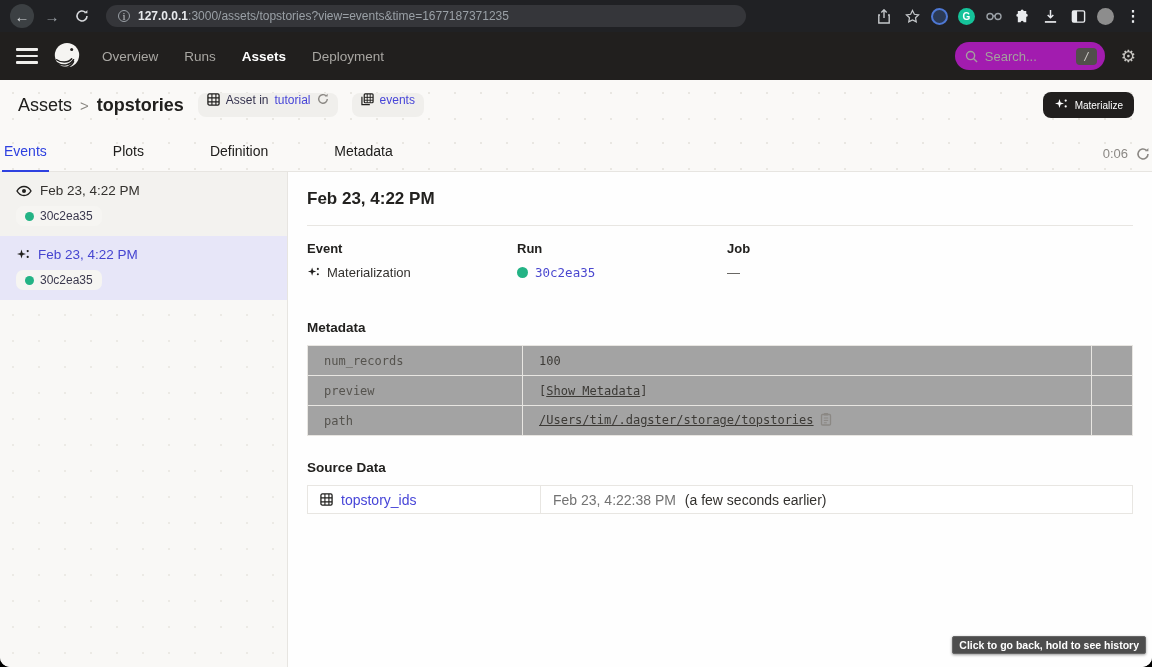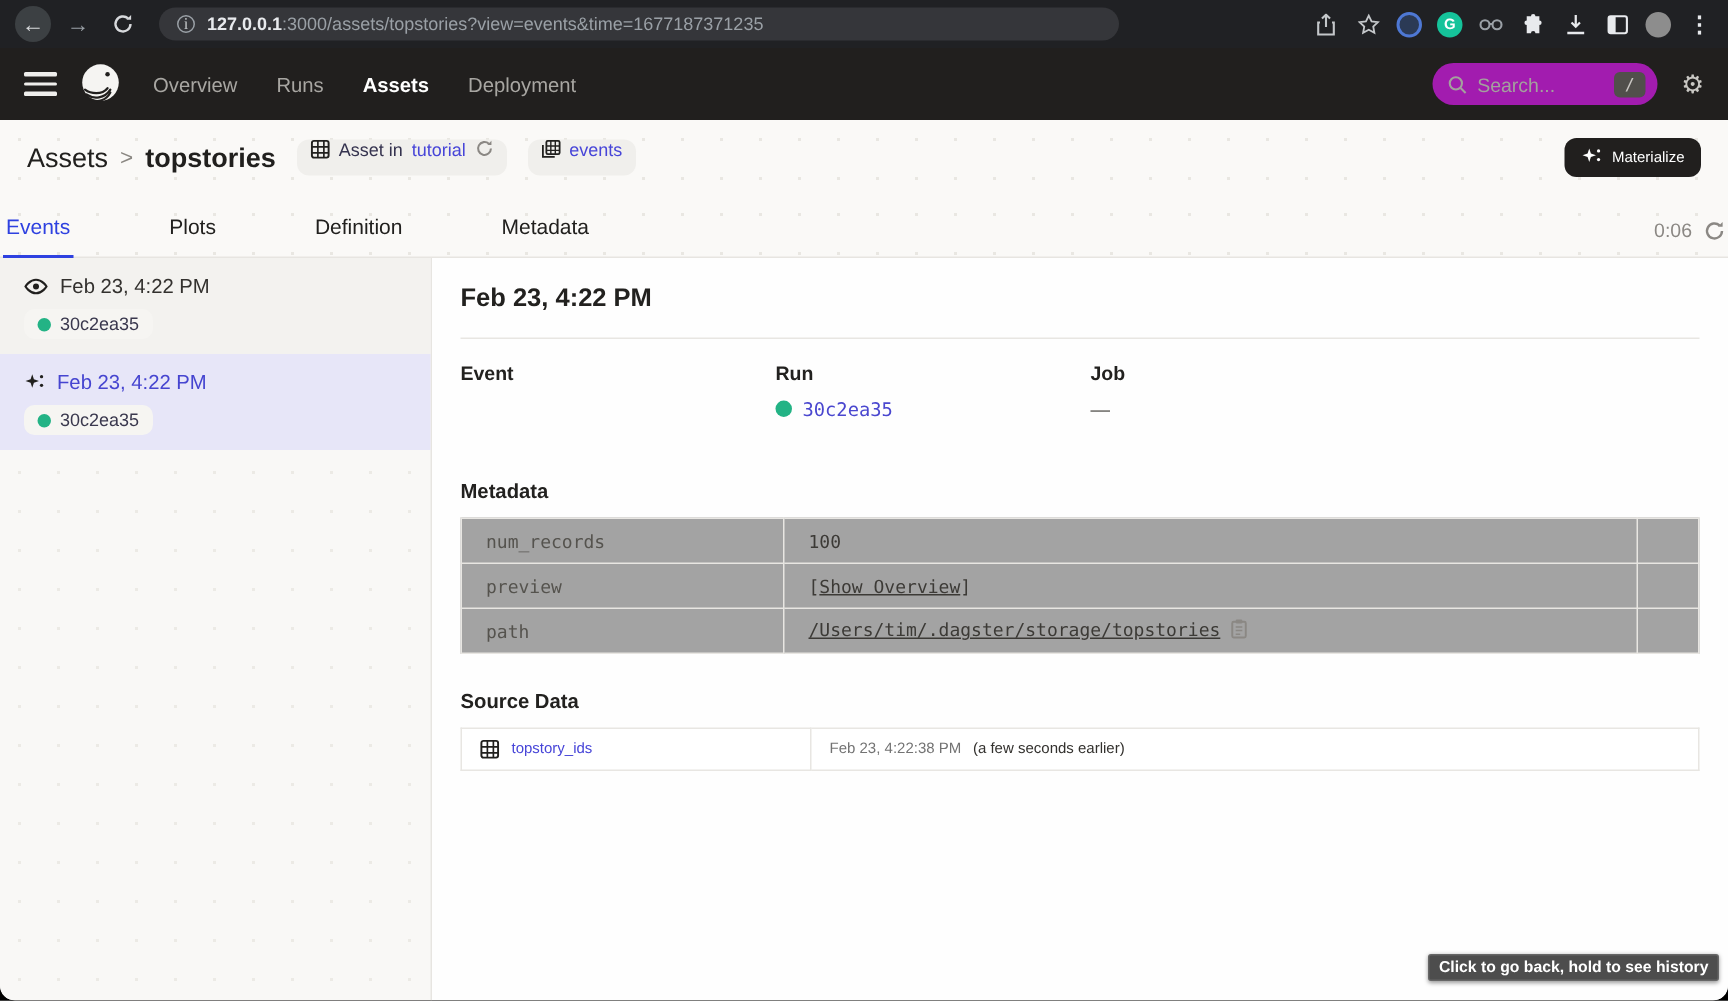--- a/index.html
+++ b/index.html
@@ -92,21 +92,21 @@
 
   .section-title { font-size:13.5px; font-weight:700; color:#22211f; margin-top:40px; }
   table.meta { width:100%; border-collapse:collapse; margin-top:10px; background:#a3a3a3;
                font-family:"DejaVu Sans Mono",monospace; font-size:12px; color:#3c3a36; }
   table.meta td { border:1px solid #e8e6e2; height:30px; padding:0 16px; vertical-align:middle; }
   table.meta td.k { width:215px; color:#55534e; }
   table.meta td.spare { width:41px; }
   .mlink { color:#3c3a36; text-decoration:underline; cursor:pointer; }
   .copy-ic { color:#8b8884; margin-left:6px; cursor:pointer; vertical-align:-2px; }
 
-  table.src { width:100%; border-collapse:collapse; margin-top:10px; background:#fff; font-size:10px; }
+  table.src { width:100%; border-collapse:collapse; margin-top:10px; background:#fff; font-size:14px; }
   table.src td { border:1px solid #e8e6e2; height:28px; padding:0 12px; vertical-align:middle; }
   table.src td.a { width:233px; }
   .src-asset { display:flex; align-items:center; gap:8px; color:#4745d8; cursor:pointer; }
   .src-asset svg { color:#21201e; }
   .ts-link { color:#737373; cursor:pointer; }
   .ts-note { color:#33312e; margin-left:5px; }
 
   .tooltip { position:absolute; right:6px; bottom:13px; background:#4d4d4d; color:#fff; font-size:10.5px;
              font-weight:700; padding:2px 6px; border-radius:2px; border:1px solid #666;
              box-shadow:0 1px 3px rgba(0,0,0,.4); white-space:nowrap; }
@@ -287,20 +287,28 @@
       </div>
     </div>
 
     <div class="main">
       <div class="detail-title">Feb 23, 4:22 PM</div>
       <hr class="divider">
 
       <div class="cols">
         <div class="col">
           <div class="col-label">Event</div>
+          <div class="col-value">
+            <svg width="13" height="13" viewBox="0 0 14 14" style="color:#21201e;">
+                <path d="M5.5 1.5 6.6 4.9 10 6 6.6 7.1 5.5 10.5 4.4 7.1 1 6 4.4 4.9z" fill="currentColor"></path>
+                <circle cx="11.7" cy="3.1" r="1.1" fill="currentColor"></circle>
+                <circle cx="11.7" cy="8.9" r="1.1" fill="currentColor"></circle>
+              </svg>
+            <span>Materialization</span>
+          </div>
         </div>
         <div class="col">
           <div class="col-label">Run</div>
           <div class="col-value">
             <span class="dot" style="width:11px;height:11px;flex:0 0 11px;"></span>
             <span class="run-link">30c2ea35</span>
           </div>
         </div>
         <div class="col">
           <div class="col-label">Job</div>
@@ -312,21 +320,21 @@
       <table class="meta">
         <tbody>
             <tr>
           <td class="k">num_records</td>
           <td>100</td>
           <td class="spare"></td>
         </tr>
         <tr>
           <td class="k">preview</td>
           <td>
-            <span>[</span><span class="mlink">Show Overview</span><span>]</span>
+            <span>[</span><span class="mlink">Show Metadata</span><span>]</span>
           </td>
           <td class="spare"></td>
         </tr>
         <tr>
           <td class="k">path</td>
           <td>
             <span class="mlink">/Users/tim/.dagster/storage/topstories</span><span class="copy-ic"><svg width="12" height="14" viewBox="0 0 12 14">
                     <rect x="1.5" y="2.5" width="9" height="10.5" rx="1" fill="none" stroke="currentColor" stroke-width="1.3"></rect>
                     <rect x="3.8" y="1" width="4.4" height="2.6" rx="0.8" fill="currentColor"></rect>
                     <path d="M3.8 6h4.4M3.8 8.4h4.4M3.8 10.8h3" stroke="currentColor" stroke-width="1"></path>

